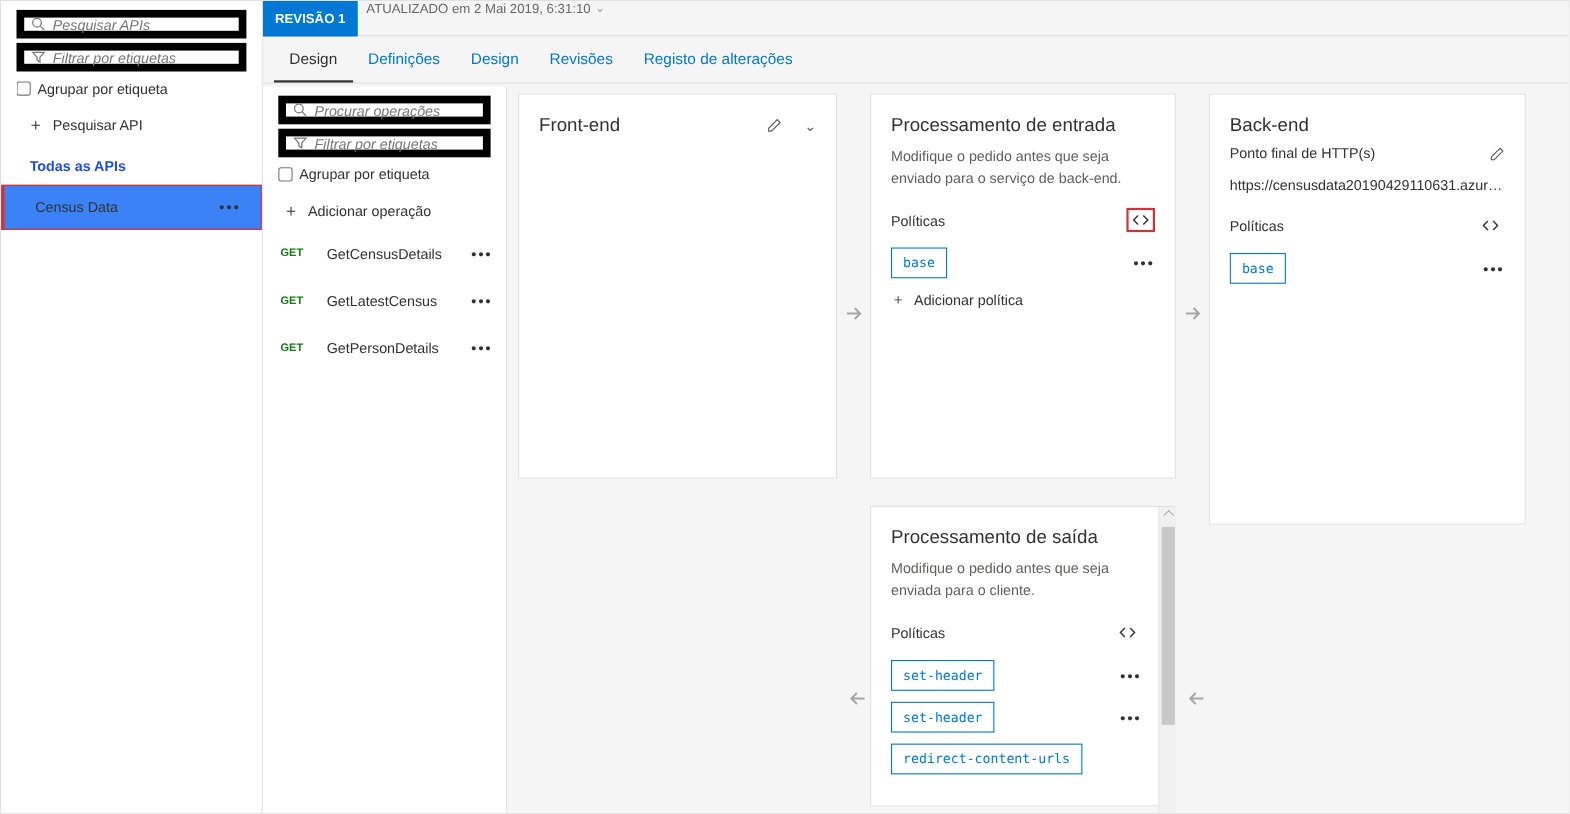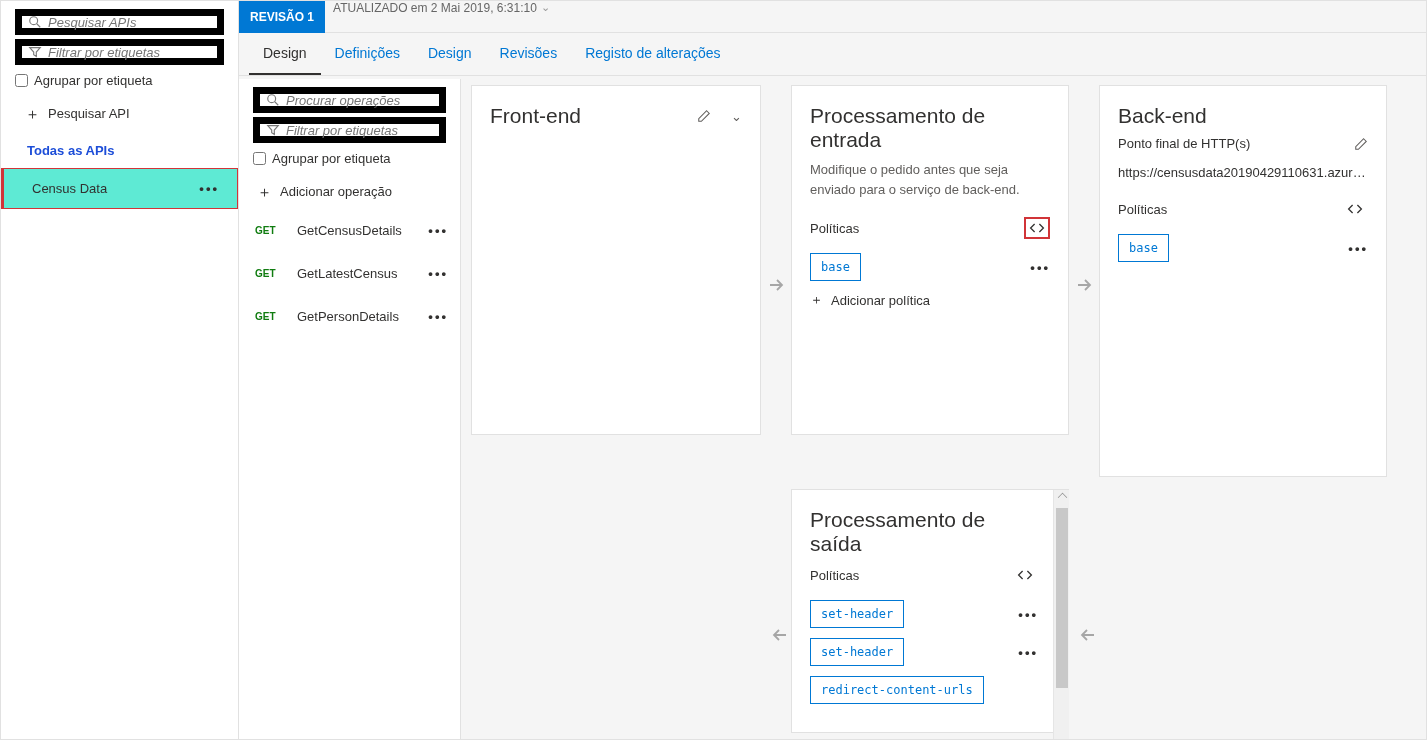--- a/index.html
+++ b/index.html
@@ -71,21 +71,21 @@
     color: #1d4ed8;
   }
   .api-item {
     display: flex;
     align-items: center;
     justify-content: space-between;
     padding: 12px 18px 12px 28px;
     cursor: pointer;
   }
   .api-item.selected {
-    background: #5eead4;
+    background: #3b82f6;
     border: 1.5px solid #d13438;
     border-left: 3px solid #d13438;
     border-right: 1.5px solid #d13438;
   }
   .dots {
     color: #323130;
     letter-spacing: 2px;
     font-weight: bold;
     cursor: pointer;
   }
@@ -176,21 +176,21 @@
     border: 1px solid #e1e1e1;
     padding: 18px 18px;
   }
   .panel-head {
     display: flex;
     align-items: center;
     justify-content: space-between;
     margin-bottom: 8px;
   }
   .panel-title {
-    font-size: 21px;
+    font-size: 17px;
     color: #323130;
     font-weight: 400;
   }
   .panel-desc {
     font-size: 13px;
     color: #605e5c;
     margin-bottom: 18px;
     line-height: 1.5;
   }
   .sub-label-row {
@@ -422,20 +422,21 @@
         </div>
       </div>
 
       <div class="panel" style="position:relative; padding-right:30px;">
         <div class="scrollbar">
             <div class="scrollbar-thumb"></div>
           </div>
         <div class="panel-head">
           <span class="panel-title">Processamento de saída</span>
         </div>
+        <div class="panel-desc">Modifique o pedido antes que seja enviada para o cliente.</div>
         <div class="sub-label-row">
           <span class="sub-label">Políticas</span>
           <span class="code-btn">
             <svg viewBox="0 0 20 16" fill="none" stroke="#323130" stroke-width="1.6">
                 <path d="M7 3 L2 8 L7 13 M13 3 L18 8 L13 13"></path>
               </svg>
           </span>
         </div>
         <div class="policy-row">
           <span class="policy-tag">set-header</span>

